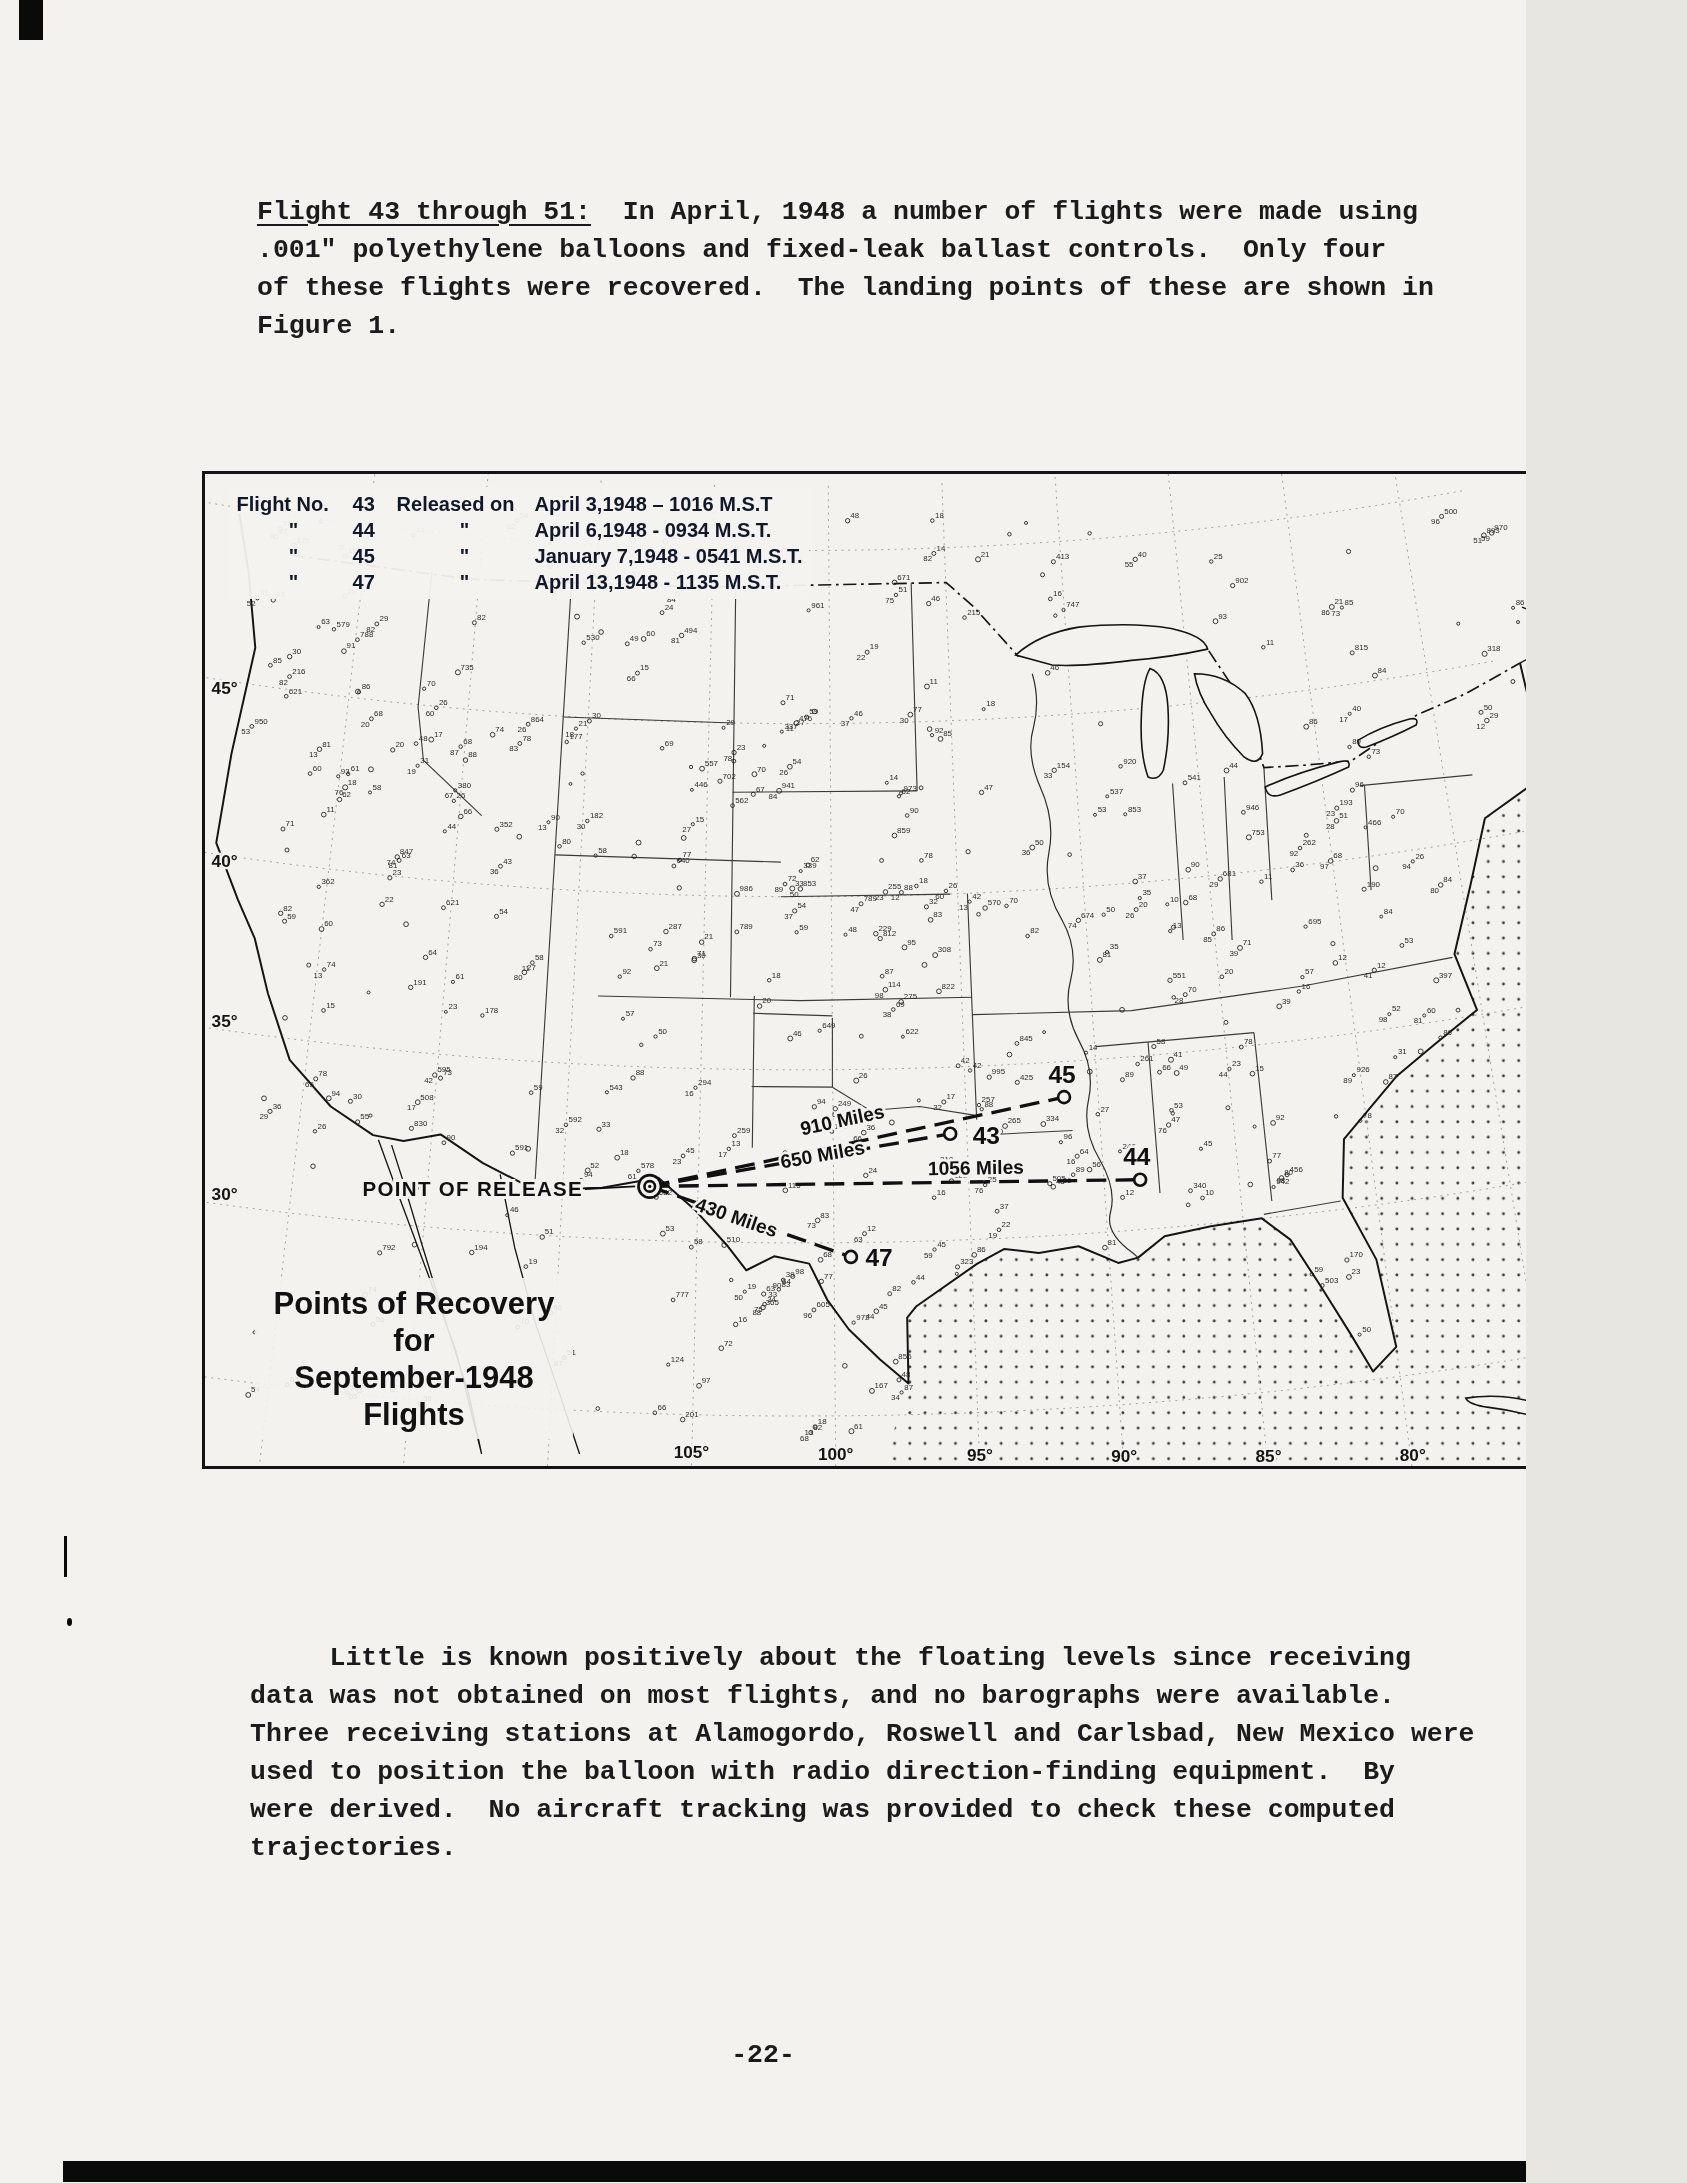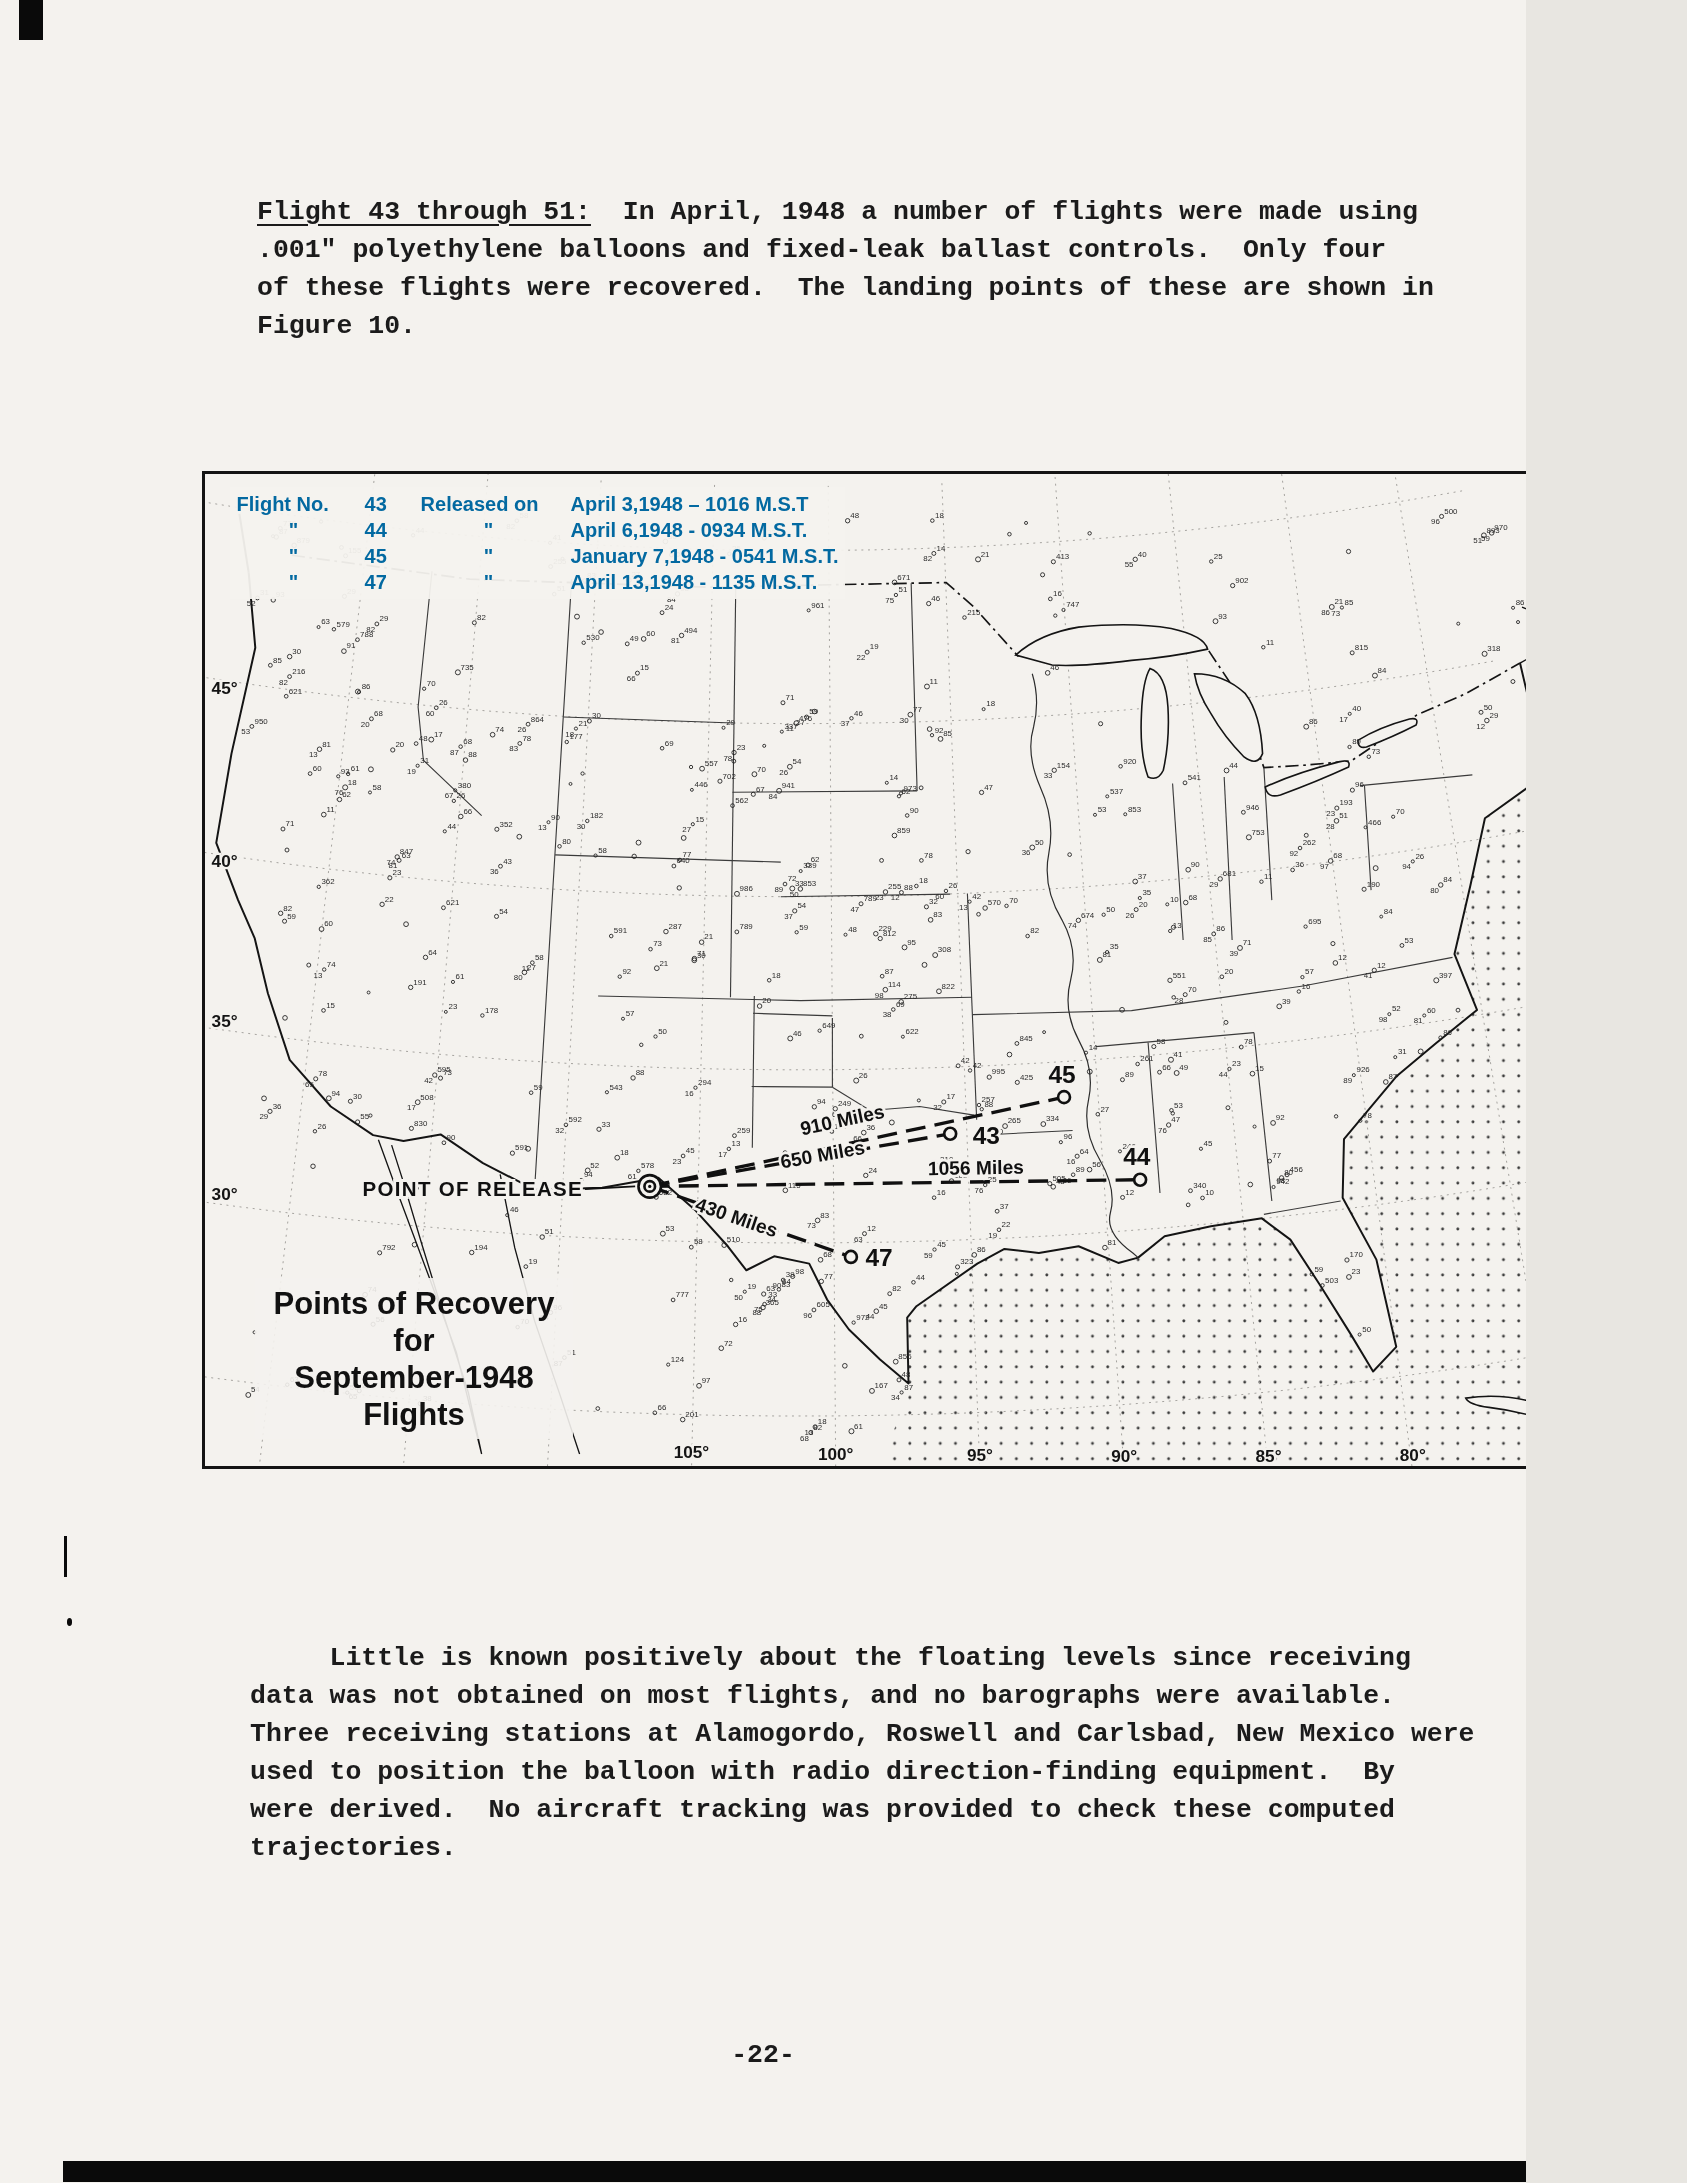--- a/index.html
+++ b/index.html
@@ -27,23 +27,23 @@
   .stn{fill:none;stroke:#1d1d1d;stroke-width:1.3;}
   .stv{font:400 12px "Liberation Sans",sans-serif;fill:#2b2b2b;}
   .fl{stroke:#101010;stroke-width:5;stroke-dasharray:30 14;fill:none;}
   .pt{fill:#f4f2ee;stroke:#101010;stroke-width:4;}
   .lbl{font:700 37px "Liberation Sans",sans-serif;fill:#101010;paint-order:stroke;stroke:#f4f2ee;stroke-width:8;}
   .dist{font:700 29px "Liberation Sans",sans-serif;fill:#101010;paint-order:stroke;stroke:#f4f2ee;stroke-width:8;}
   .release{font:700 31px "Liberation Sans",sans-serif;letter-spacing:2px;fill:#101010;paint-order:stroke;stroke:#f4f2ee;stroke-width:9;}
   .geo{font:700 26px "Liberation Sans",sans-serif;fill:#141414;paint-order:stroke;stroke:#f4f2ee;stroke-width:7;}
 
   .legend{position:absolute;left:25px;top:13.2px;display:grid;
-          grid-template-columns:114px 42px 136px auto;column-gap:14px;padding:4px 6.6px;
+          grid-template-columns:114px 42px 136px auto;column-gap:2px;padding:4px 6.6px;
           background:rgba(244,242,238,0.95);
-          font:700 20px/26px "Liberation Sans",sans-serif;color:#0369a1;}
+          font:700 20px/26px "Liberation Sans",sans-serif;color:#0f172a;}
   .lg-cell{white-space:pre;}
   .ditto{text-align:center;}
   .maptitle{position:absolute;left:50px;top:804px;width:318px;text-align:center;
             background:rgba(244,242,238,0.9);padding:6.6px 0;
             font:700 31px/37px "Liberation Sans",sans-serif;color:#111;}
 
   .artifact{position:absolute;background:#0a0a0a;}
   .art-corner{left:18.5px;top:0;width:24px;height:40px;}
   .art-bottom{left:63px;top:2161px;width:1624px;height:21px;}
   .art-leftmark{left:64px;top:1536px;width:2.6px;height:41px;}
@@ -53,21 +53,21 @@
 <body>
 
 <div class="page">
 
   <div class="artifact art-corner"></div>
 
   <div class="para" style="left:257px;top:193px;">
     <div class="typeline"><span class="underline">Flight 43 through 51:</span><span>  In April, 1948 a number of flights were made using</span></div>
     <div class="typeline">.001" polyethylene balloons and fixed-leak ballast controls.  Only four</div>
     <div class="typeline">of these flights were recovered.  The landing points of these are shown in</div>
-    <div class="typeline">Figure 10.</div>
+    <div class="typeline">Figure 1.</div>
   </div>
 
   <figure class="mapfig">
     <svg id="map-svg" viewBox="0 0 2058 1490" preserveAspectRatio="none">
       <defs>
         <pattern id="oceandots" width="23" height="23" patternUnits="userSpaceOnUse">
           <circle cx="7" cy="7" r="2.2" fill="#3c3c3c"></circle>
         </pattern>
       </defs>
 

